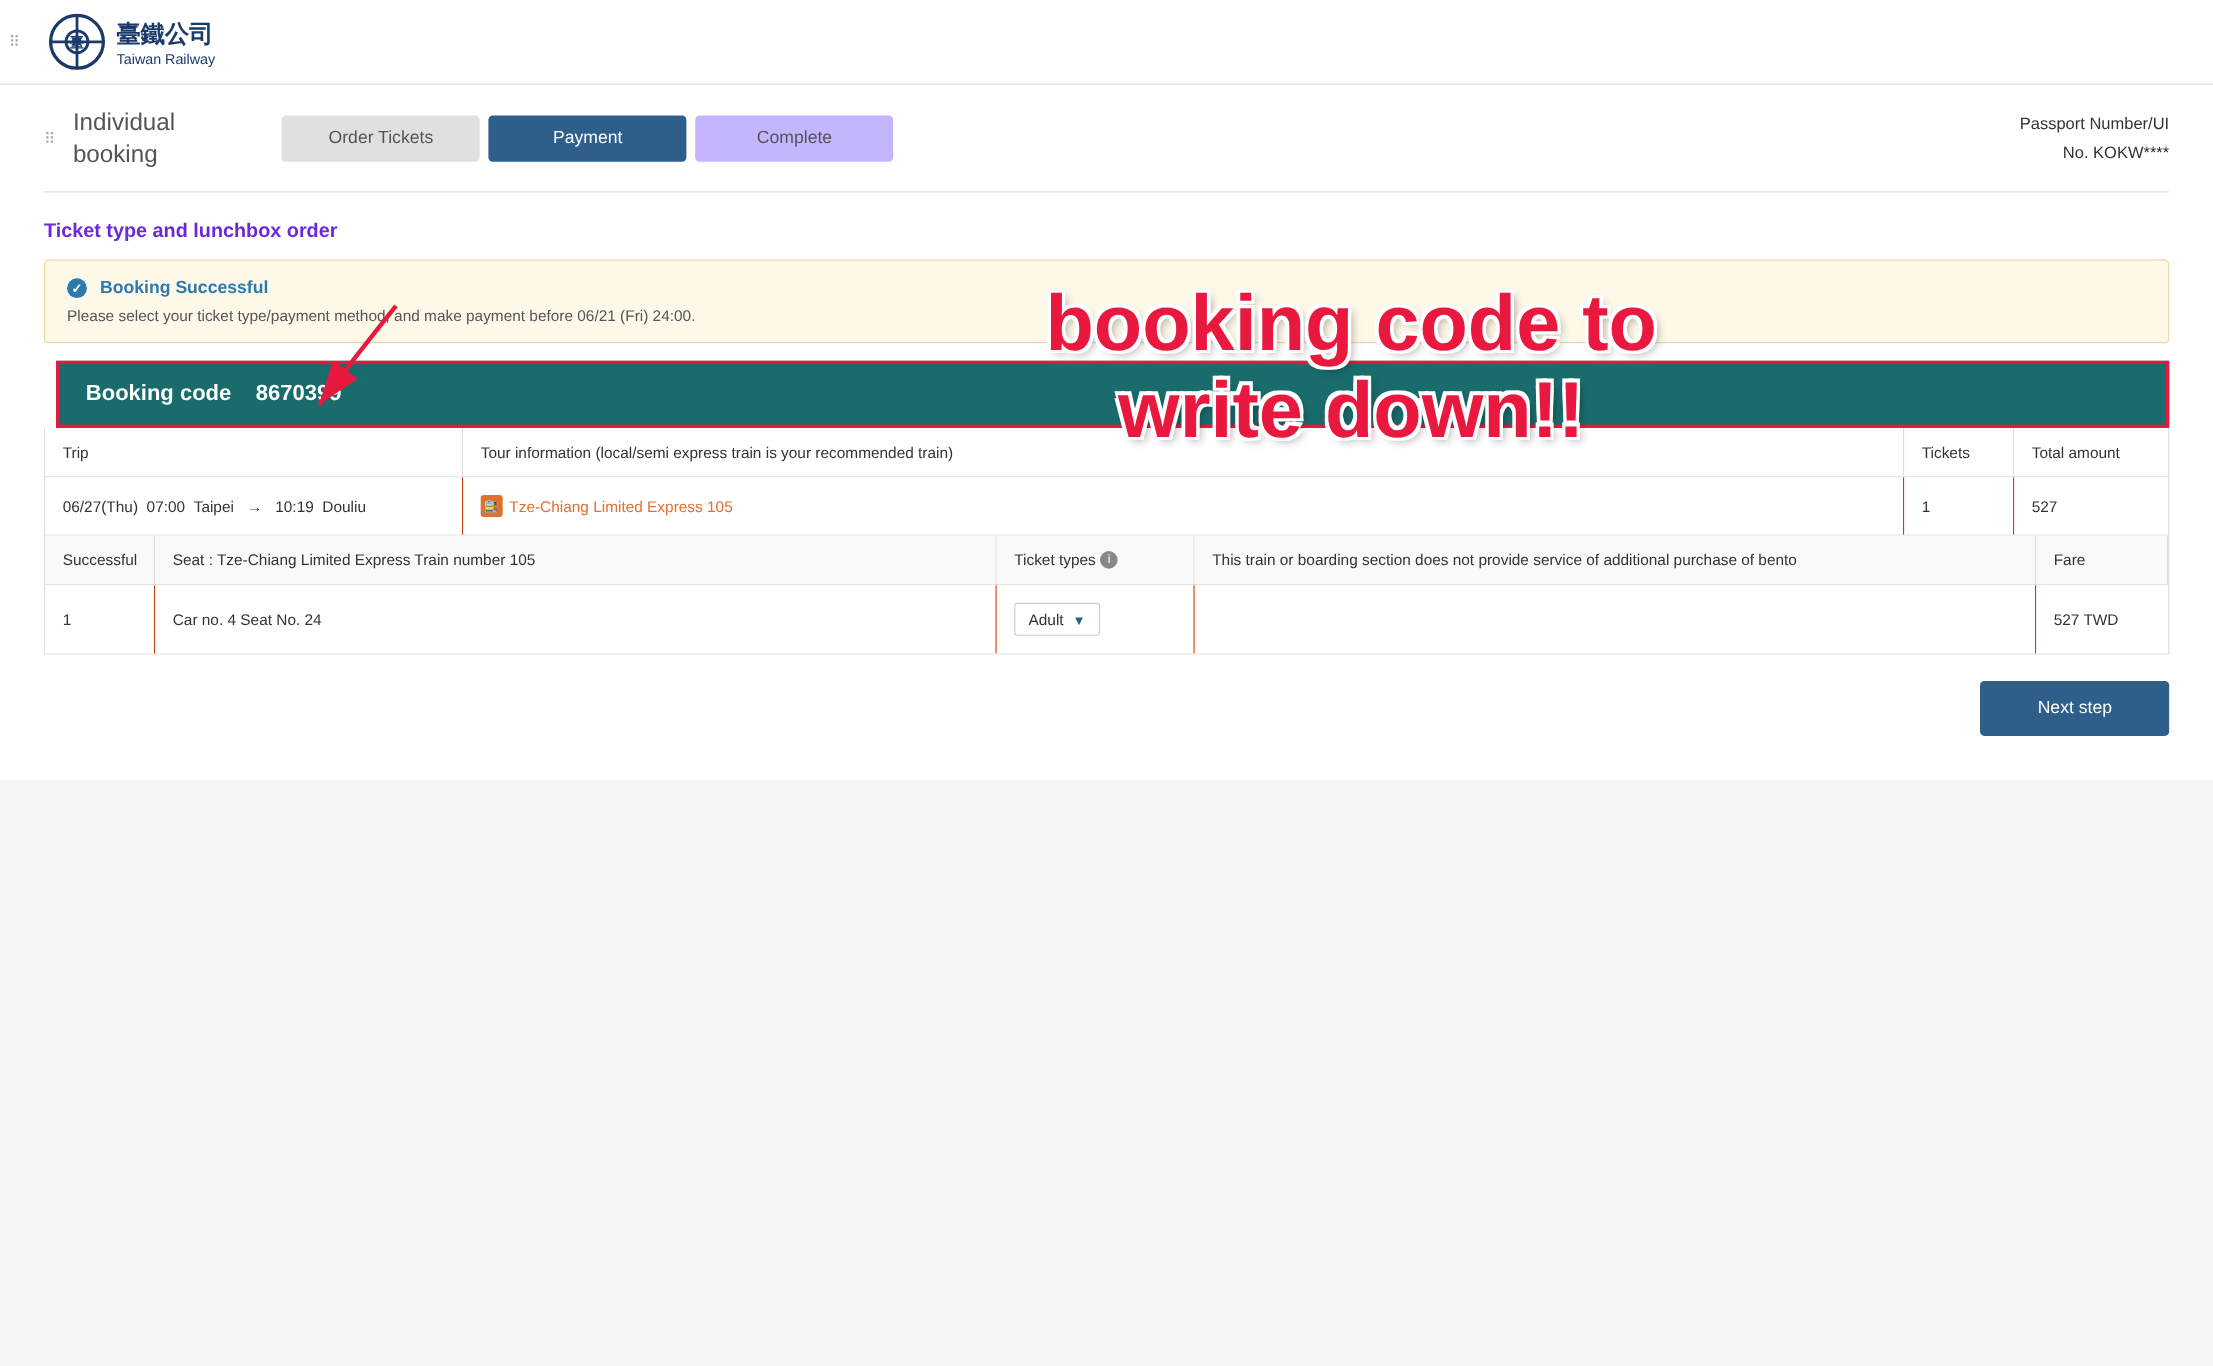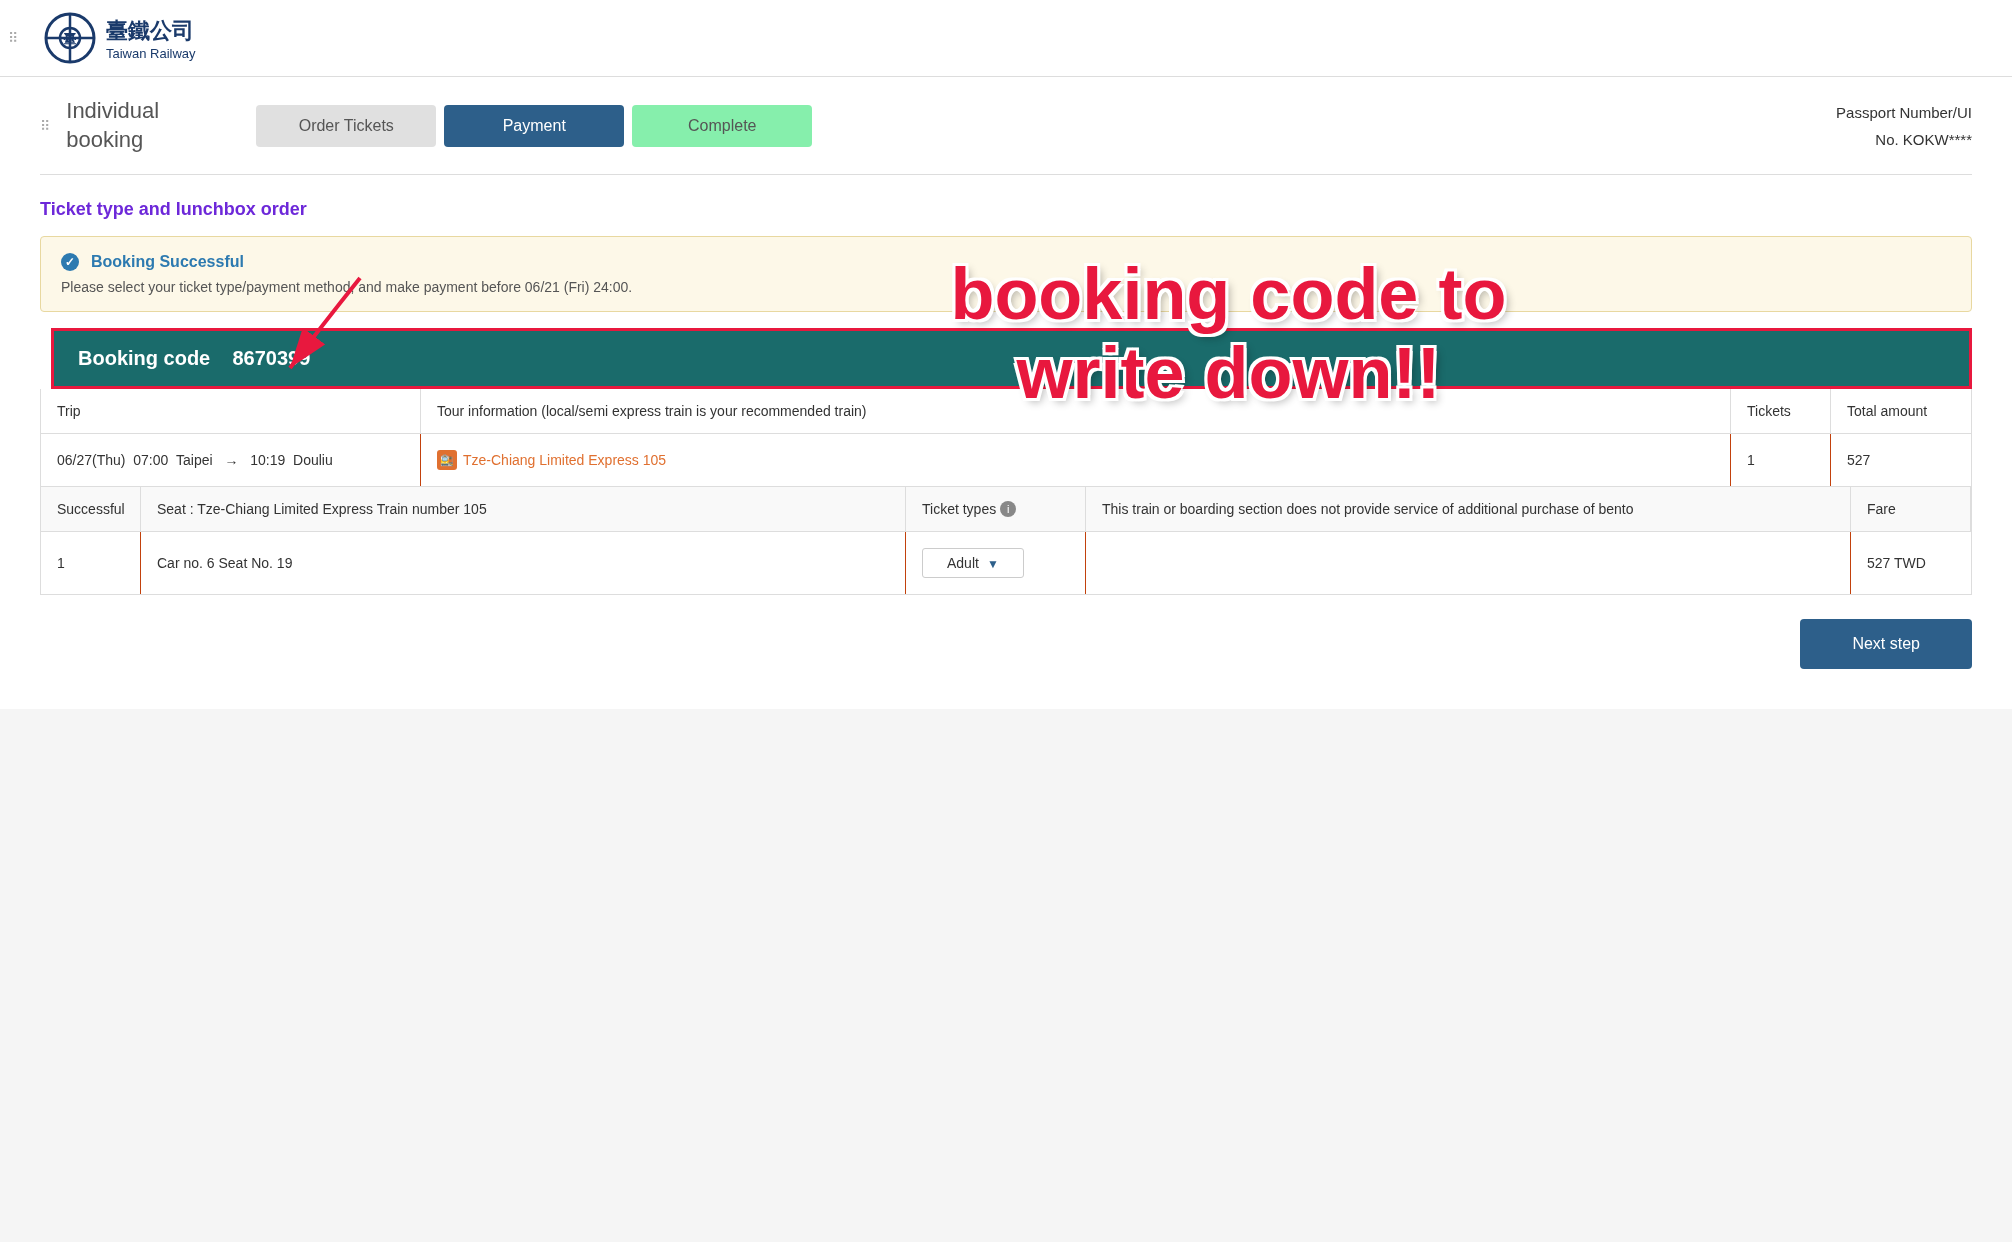--- a/index.html
+++ b/index.html
@@ -91,21 +91,21 @@
     }
     .step-btn.inactive {
       background: #e0e0e0;
       color: #555;
     }
     .step-btn.active {
       background: #2d5f8a;
       color: white;
     }
     .step-btn.complete-inactive {
-      background: #86efac;
+      background: #c4b5fd;
       color: #555;
     }
     .passport-info {
       margin-left: auto;
       text-align: right;
       font-size: 15px;
       color: #333;
       line-height: 1.8;
     }
 
@@ -211,21 +211,21 @@
       font-size: 14px;
       color: #333;
       border-right: 1px solid #ddd;
       display: flex;
       align-items: center;
       background: #f9f9f9;
     }
 
     .ticket-type-select {
       border: 1px solid #ccc;
-      padding: 6px 24px;
+      padding: 6px 12px;
       border-radius: 3px;
       background: white;
       font-size: 14px;
       display: flex;
       align-items: flex-end;
       gap: 8px;
       width: fit-content;
     }
     .select-arrow {
       color: #2d5f8a;
@@ -397,21 +397,21 @@
         <div class="td-header">
           <span>Ticket types</span>
           <span class="info-icon">i</span>
         </div>
         <div class="td-header">This train or boarding section does not provide service of additional purchase of bento</div>
         <div class="td-header">Fare</div>
       </div>
 
       <div style="display: grid; grid-template-columns: 100px 1fr 180px 1fr 120px; background: white;">
         <div class="td">1</div>
-        <div class="td">Car no. 6 Seat No. 19</div>
+        <div class="td">Car no. 4 Seat No. 24</div>
         <div class="td">
           <div class="ticket-type-select">
             <span>Adult</span>
             <span class="select-arrow">▼</span>
           </div>
         </div>
         <div class="td"></div>
         <div class="td">527 TWD</div>
       </div>
     </div>

